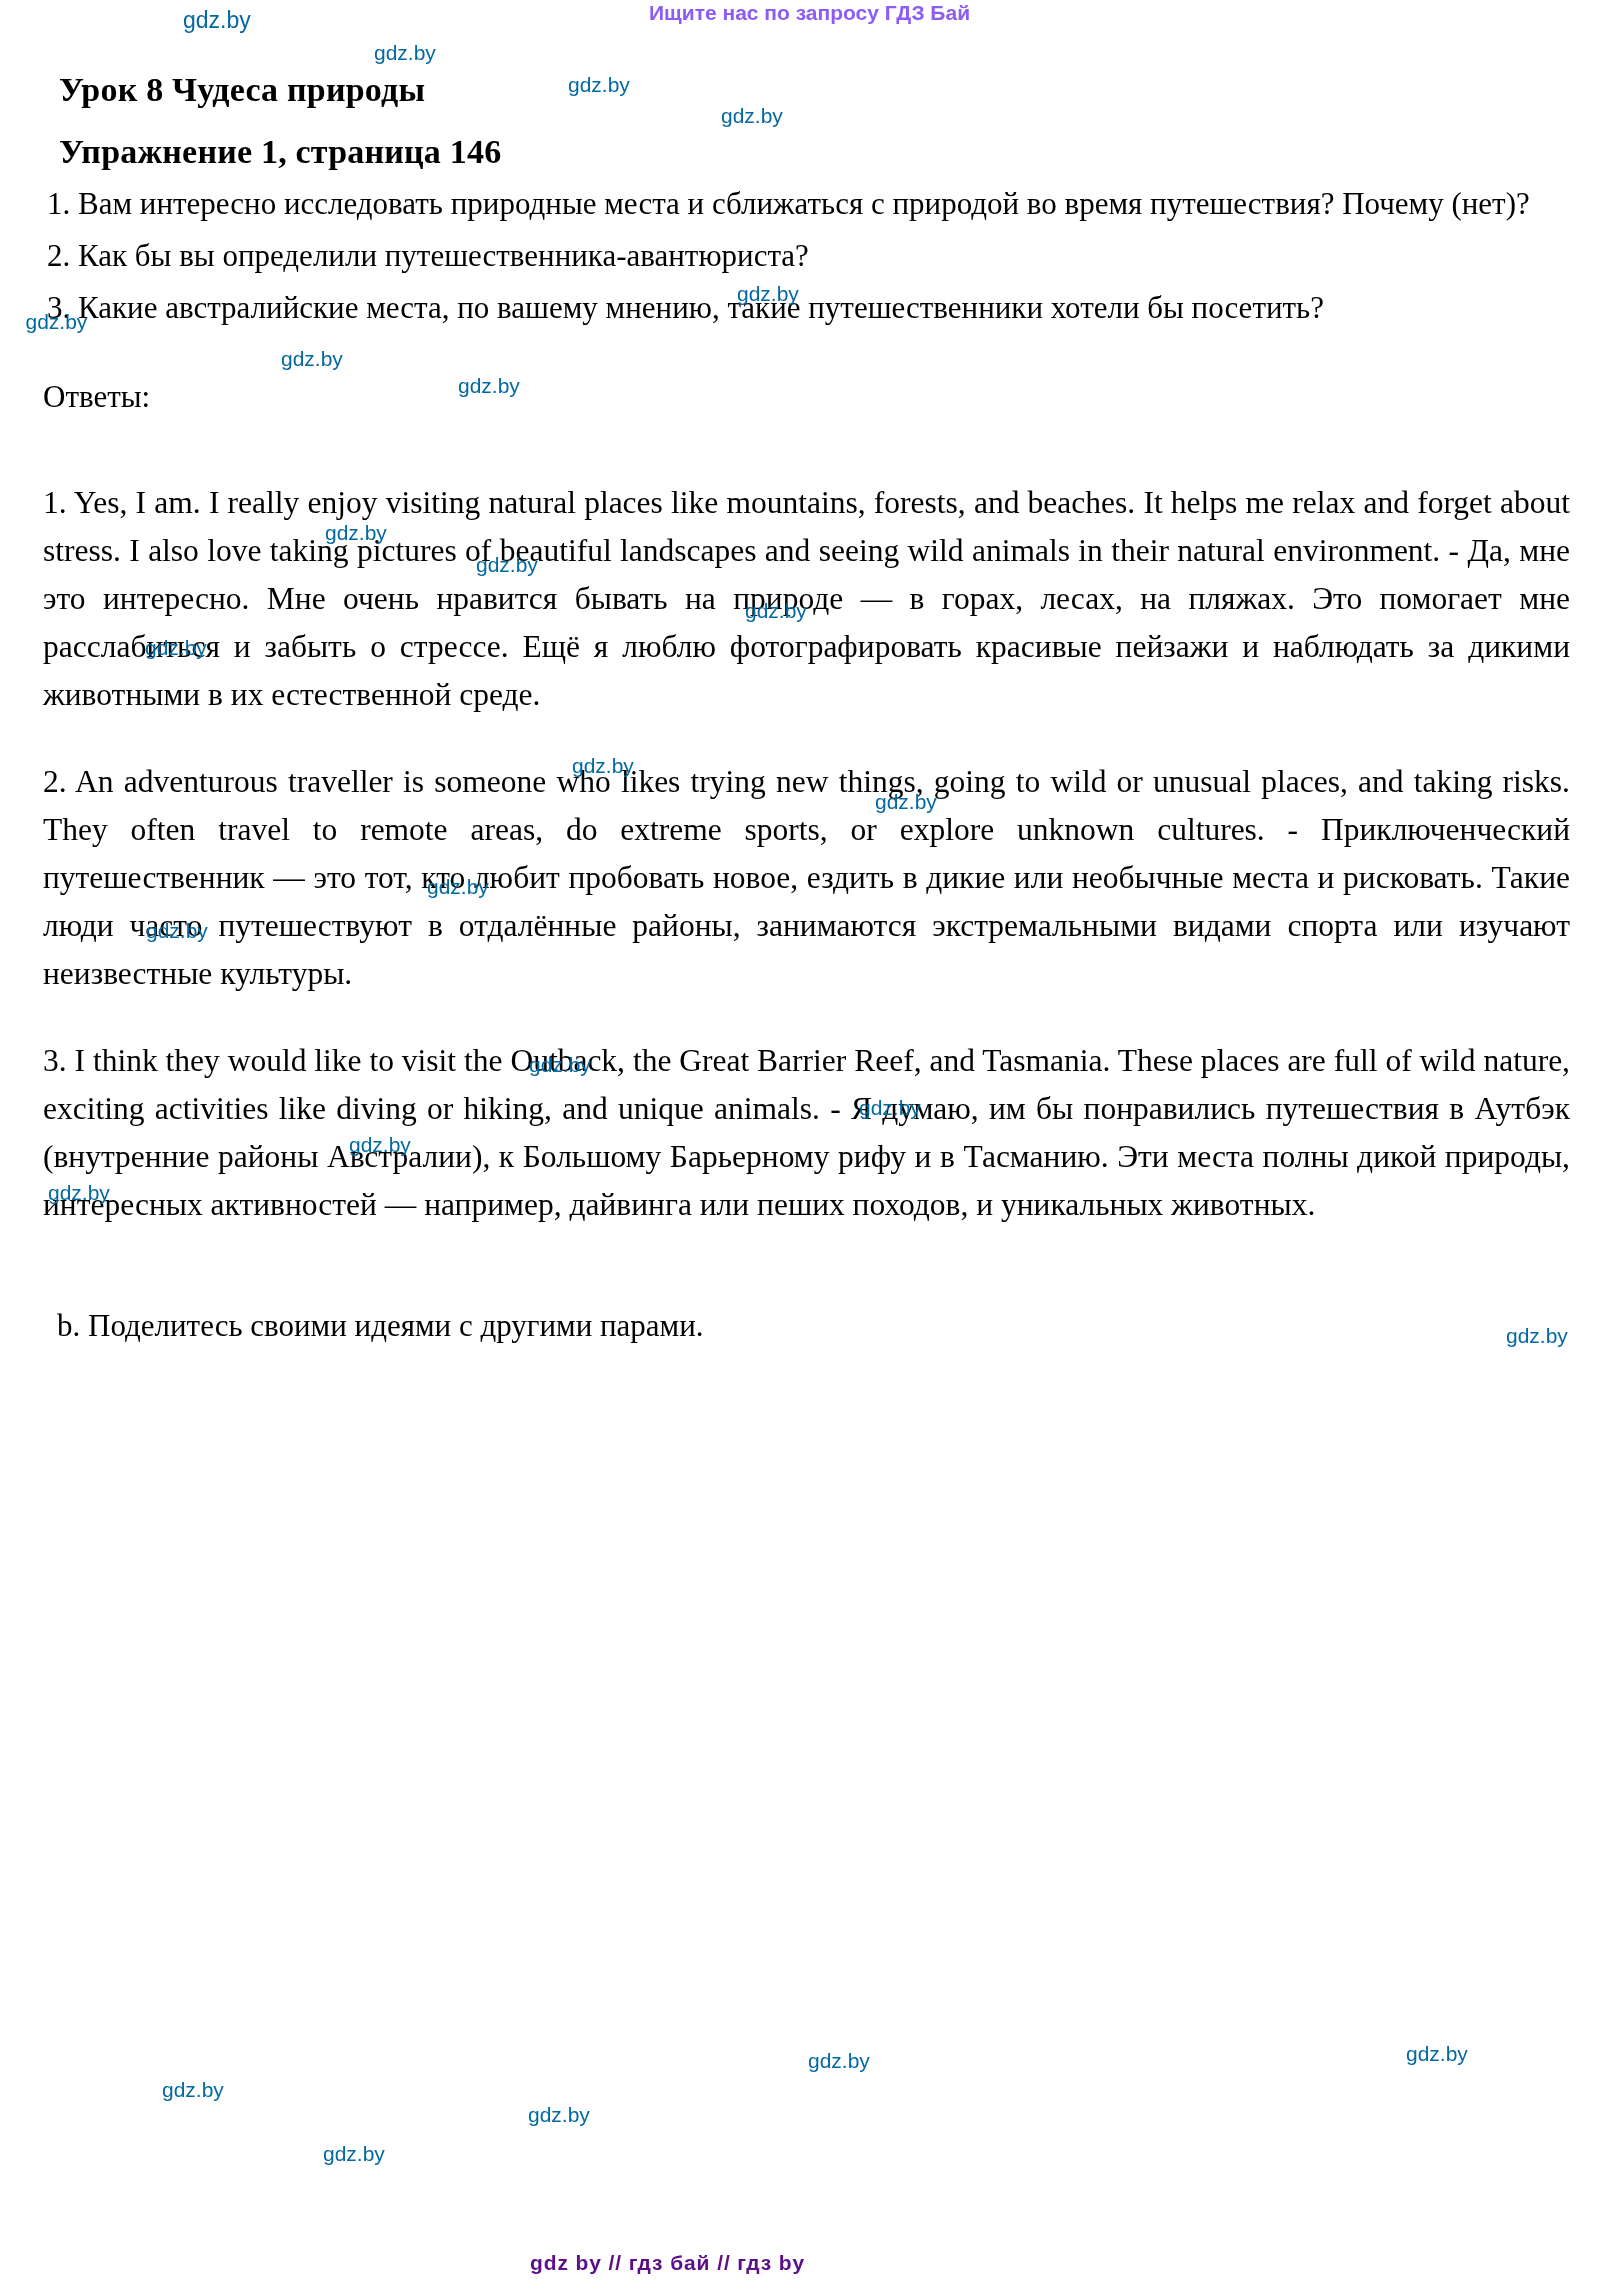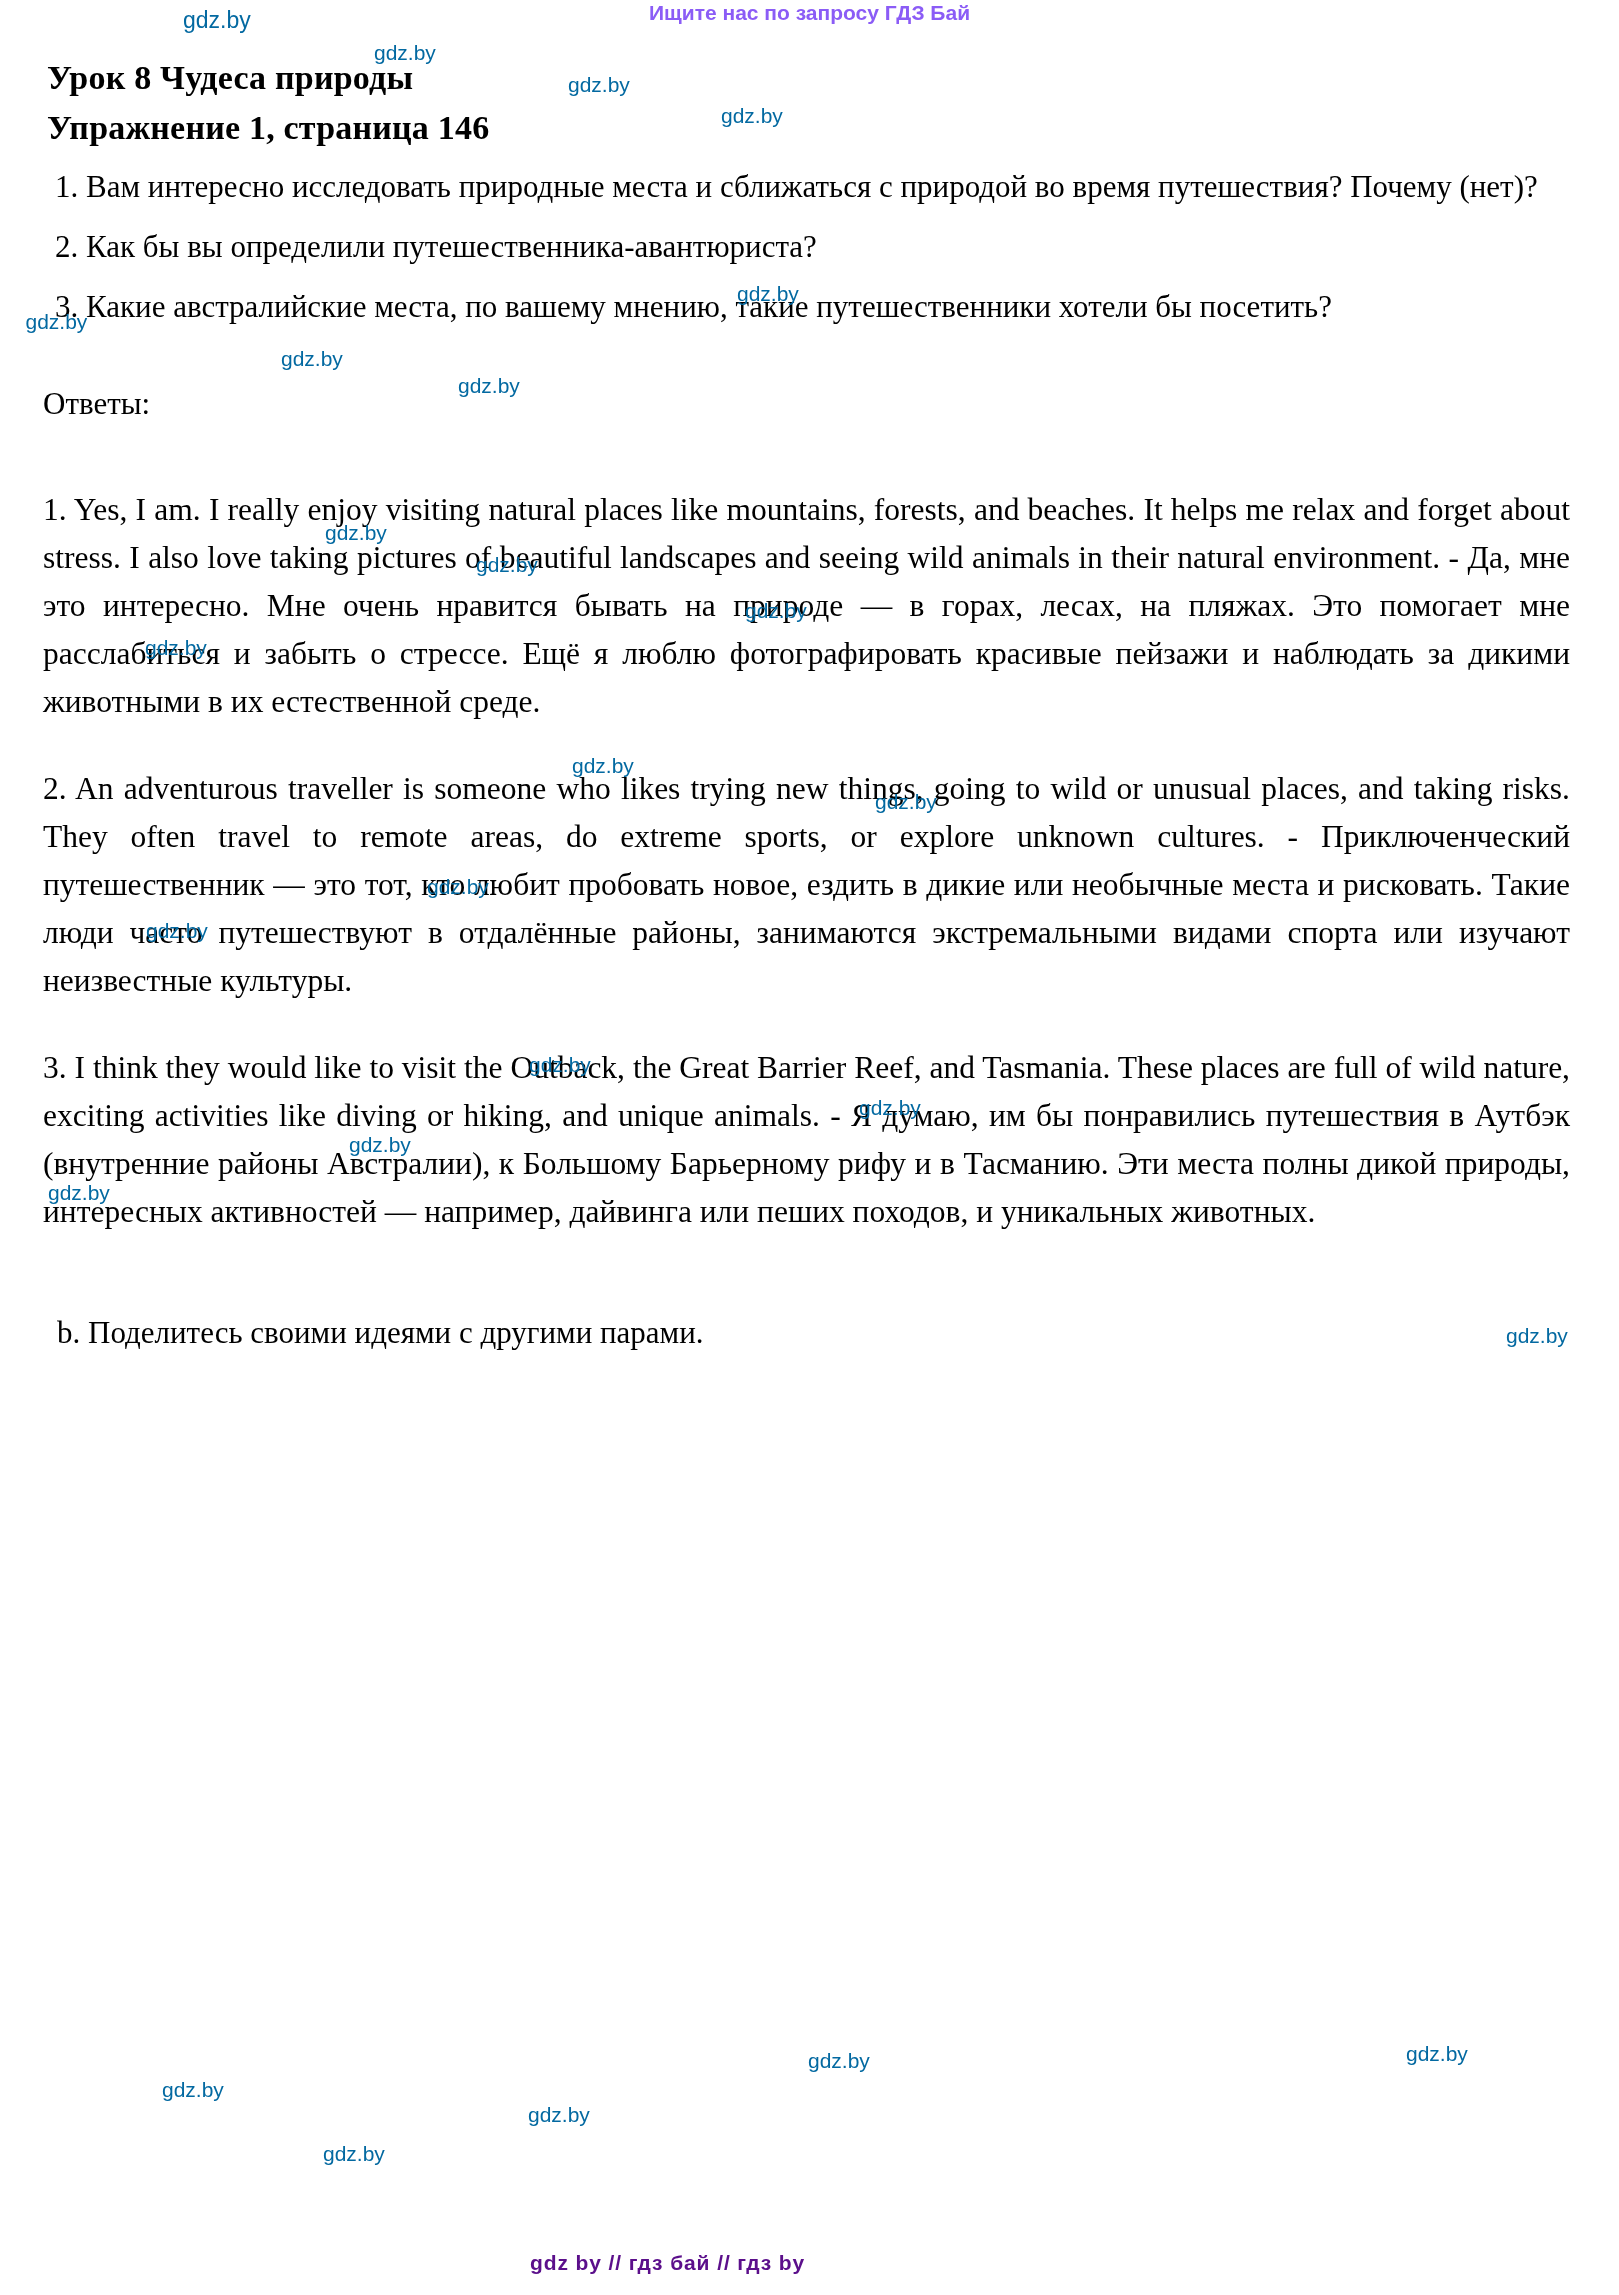--- a/index.html
+++ b/index.html
@@ -38,37 +38,37 @@
   
   .content {
     position: absolute;
     left: 43px;
     top: 51px;
     width: 1527px;
   }
 
   h1.lesson-title,
   h2.exercise-title {
-    margin: 4px;
+    margin: 16px;
     font-weight: 700;
     font-size: 34px;
     line-height: 46px;
     letter-spacing: 0.2px;
   }
   h1.lesson-title { margin-bottom: 1.7px; }
   h2.exercise-title { margin-bottom: 5.1px; }
 
   p.task-intro {
     margin: 0 0 3.4px 0;
     font-size: 31px;
     line-height: 43px;
   }
 
   p.question {
-    margin: 12px;
+    margin: 4px;
     font-size: 31px;
     line-height: 48px;
     text-align: justify;
     text-justify: inter-word;
   }
   p.question.no-justify { text-align: left; }
   .spacer-md { height: 39px; }
   .spacer-lg { height: 61px; }
 
   p.answers-label {

